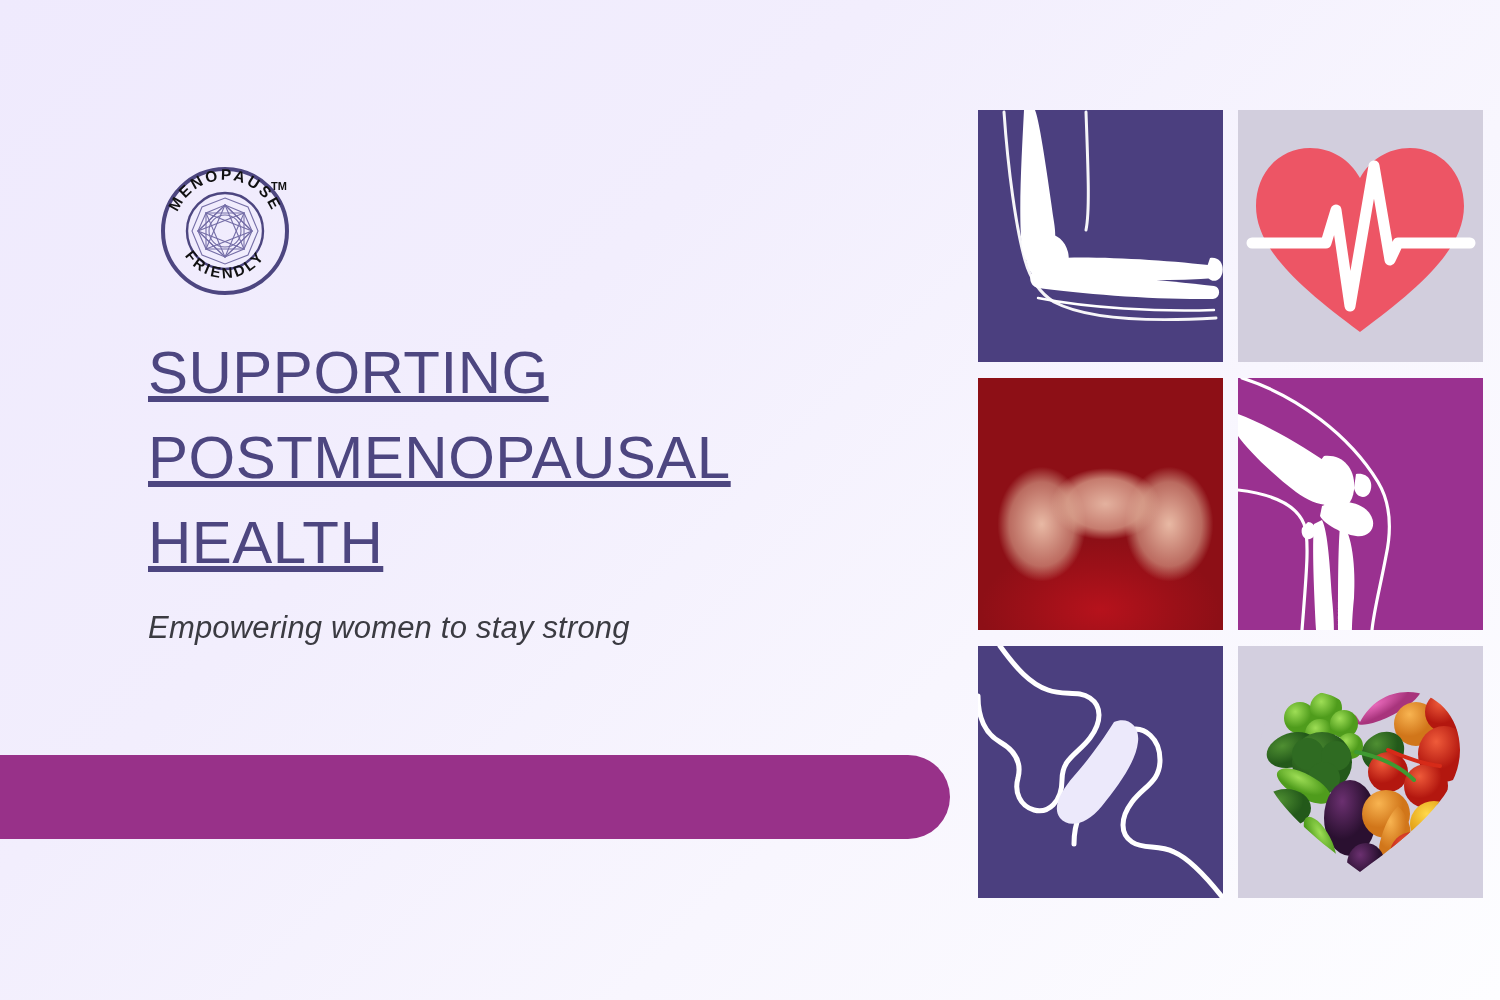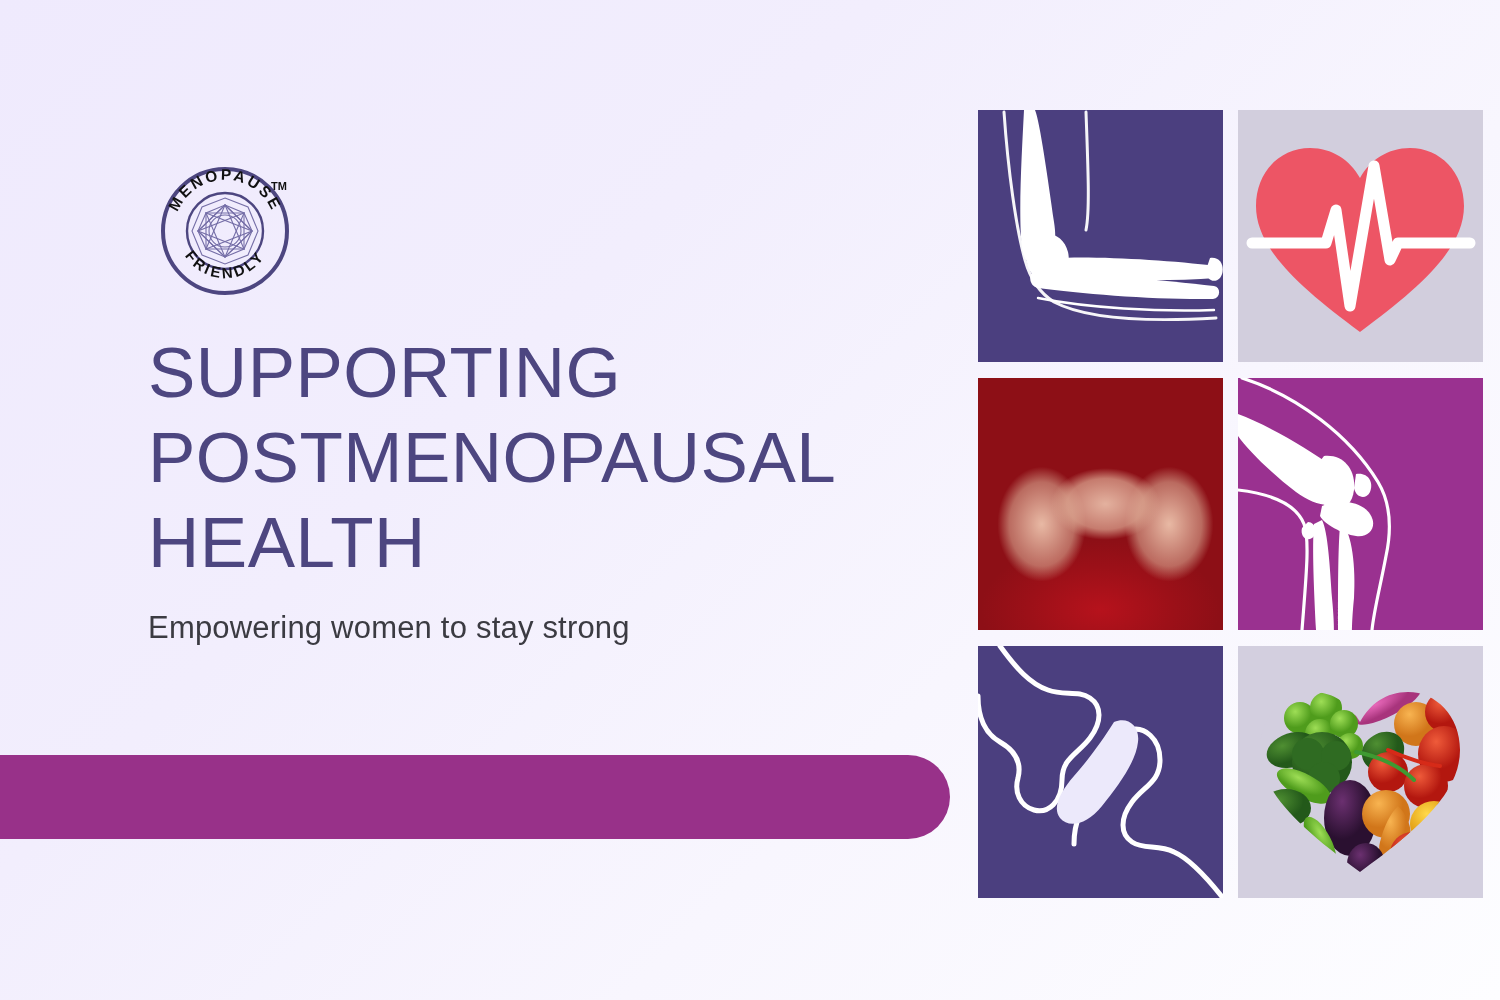--- a/index.html
+++ b/index.html
@@ -42,39 +42,41 @@
 
   .title-block {
     position: absolute;
     left: 0;
     top: 330px;
     width: 740px;
   }
   .headline {
     margin: 0;
     font-family: "Liberation Sans", sans-serif;
-    font-size: 71px;
+    font-size: 60px;
     line-height: 85px;
     letter-spacing: 0.5px;
     font-weight: 400;
     color: #4d4680;
     white-space: pre-line;
+    text-decoration: underline;
   }
 
   .subtitle {
     position: absolute;
     left: 0;
     top: 607px;
     margin: 0;
     font-family: "Liberation Sans", sans-serif;
     font-size: 31px;
     line-height: 42px;
     font-weight: 400;
     color: #3b3b42;
     letter-spacing: 0.2px;
+    font-style: italic;
   }
 
   
   .accent-bar {
     position: absolute;
     left: 0;
     top: 755px;
     width: 950px;
     height: 84px;
     background: #983189;

